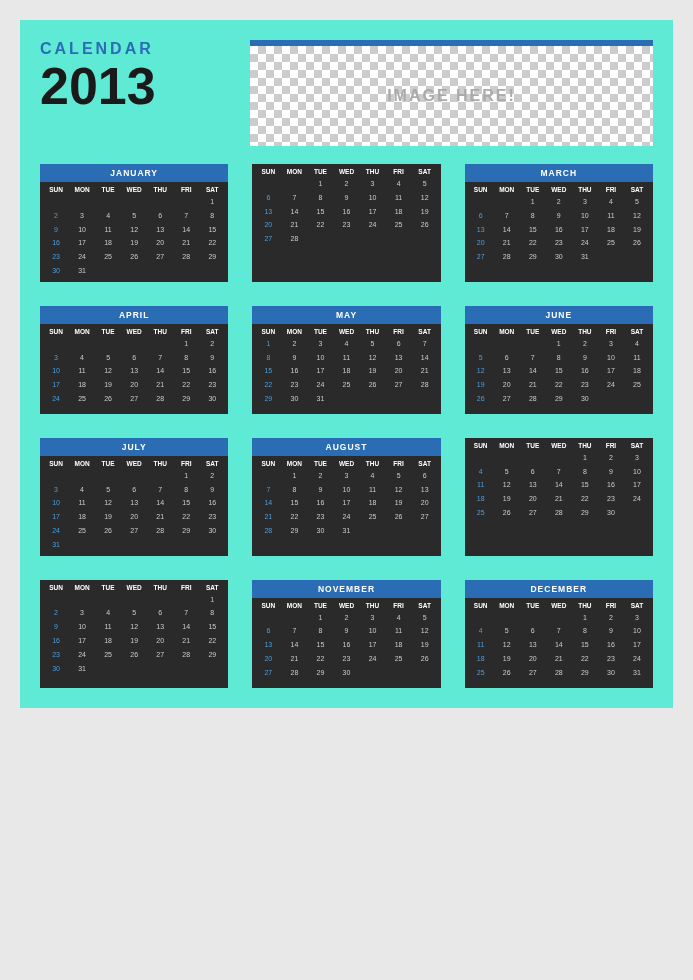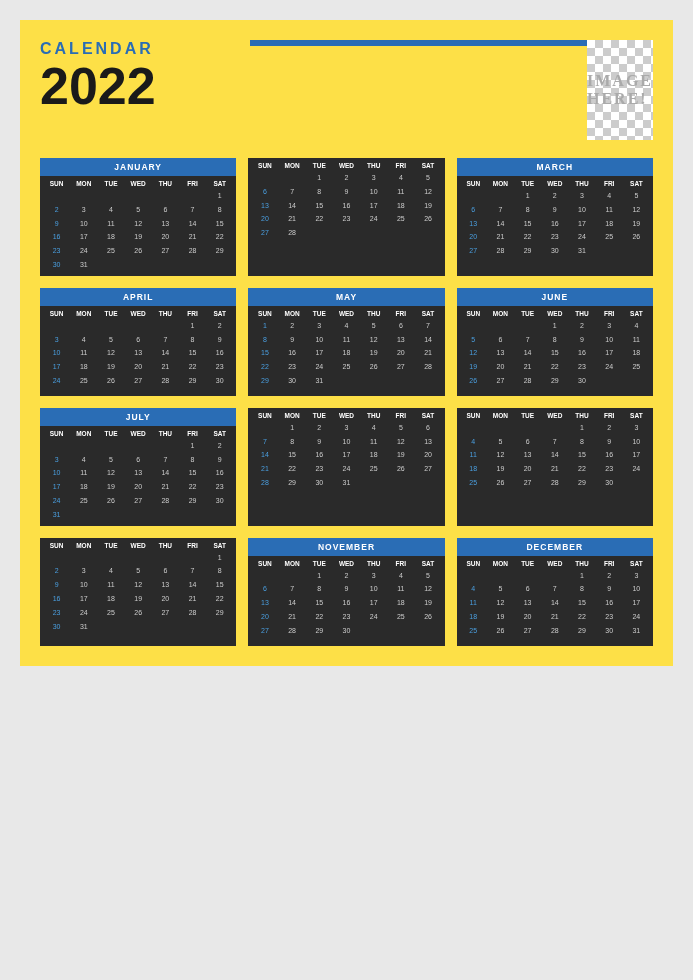--- a/index.html
+++ b/index.html
@@ -7,21 +7,21 @@
       background: #e8e8e8;
       font-family: Arial, sans-serif;
       width: 693px;
       min-height: 980px;
       display: flex;
       justify-content: center;
       align-items: flex-start;
       padding: 20px;
     }
     .page {
-      background: #fde047;
+      background: #5eead4;
       width: 653px;
       padding: 20px;
     }
     .header {
       display: flex;
       align-items: flex-start;
       margin-bottom: 18px;
     }
     .header-left {
       width: 210px;
@@ -37,22 +37,21 @@
     .header-left .year-label {
       color: #1a1a1a;
       font-size: 52px;
       font-weight: 900;
       line-height: 1;
       margin-top: 2px;
     }
     .header-right {
       flex: 1;
       display: flex;
-      flex-direction: row;
-      font-family: Liberation Serif, serif;
+      flex-direction: column;
     }
     .blue-bar {
       height: 6px;
       background: #2a6db5;
       width: 100%;
       margin-bottom: 0;
     }
     .image-placeholder {
       flex: 1;
       background-image:
@@ -71,21 +70,21 @@
     .image-placeholder span {
       color: #aaa;
       font-size: 16px;
       font-weight: 600;
       letter-spacing: 2px;
       text-transform: uppercase;
     }
     .months-grid {
       display: grid;
       grid-template-columns: repeat(3, 1fr);
-      gap: 12px;
+      gap: 24px;
     }
     .month-block {
       background: #2a2a2a;
       overflow: hidden;
     }
     .month-header {
       background: #2a6db5;
       color: #fff;
       text-align: center;
       font-size: 8.5px;
@@ -115,21 +114,21 @@
     .day-cell.sun { color: #4a9fe0; }
     .day-cell.weekday { color: #ccc; }
   </style>
 </head>
 <body>
 
 <div class="page">
   <div class="header">
     <div class="header-left">
       <div class="calendar-label">CALENDAR</div>
-      <div class="year-label">2022</div>
+      <div class="year-label">2013</div>
     </div>
     <div class="header-right">
       <div class="blue-bar"></div>
       <div class="image-placeholder">
         <span>IMAGE HERE!</span>
       </div>
     </div>
   </div>
 
   <div class="months-grid" id="months-grid">
@@ -504,20 +503,21 @@
           <div class="day-cell sun">31</div>
           <div class="day-cell weekday"></div>
           <div class="day-cell weekday"></div>
           <div class="day-cell weekday"></div>
           <div class="day-cell weekday"></div>
           <div class="day-cell weekday"></div>
           <div class="day-cell weekday"></div>
         </div>
       </div>
       <div class="month-block">
+        <div class="month-header">AUGUST</div>
         <div class="month-grid">
           <div class="day-header">SUN</div>
           <div class="day-header">MON</div>
           <div class="day-header">TUE</div>
           <div class="day-header">WED</div>
           <div class="day-header">THU</div>
           <div class="day-header">FRI</div>
           <div class="day-header">SAT</div>
           <div class="day-cell sun"></div>
           <div class="day-cell weekday">1</div>

